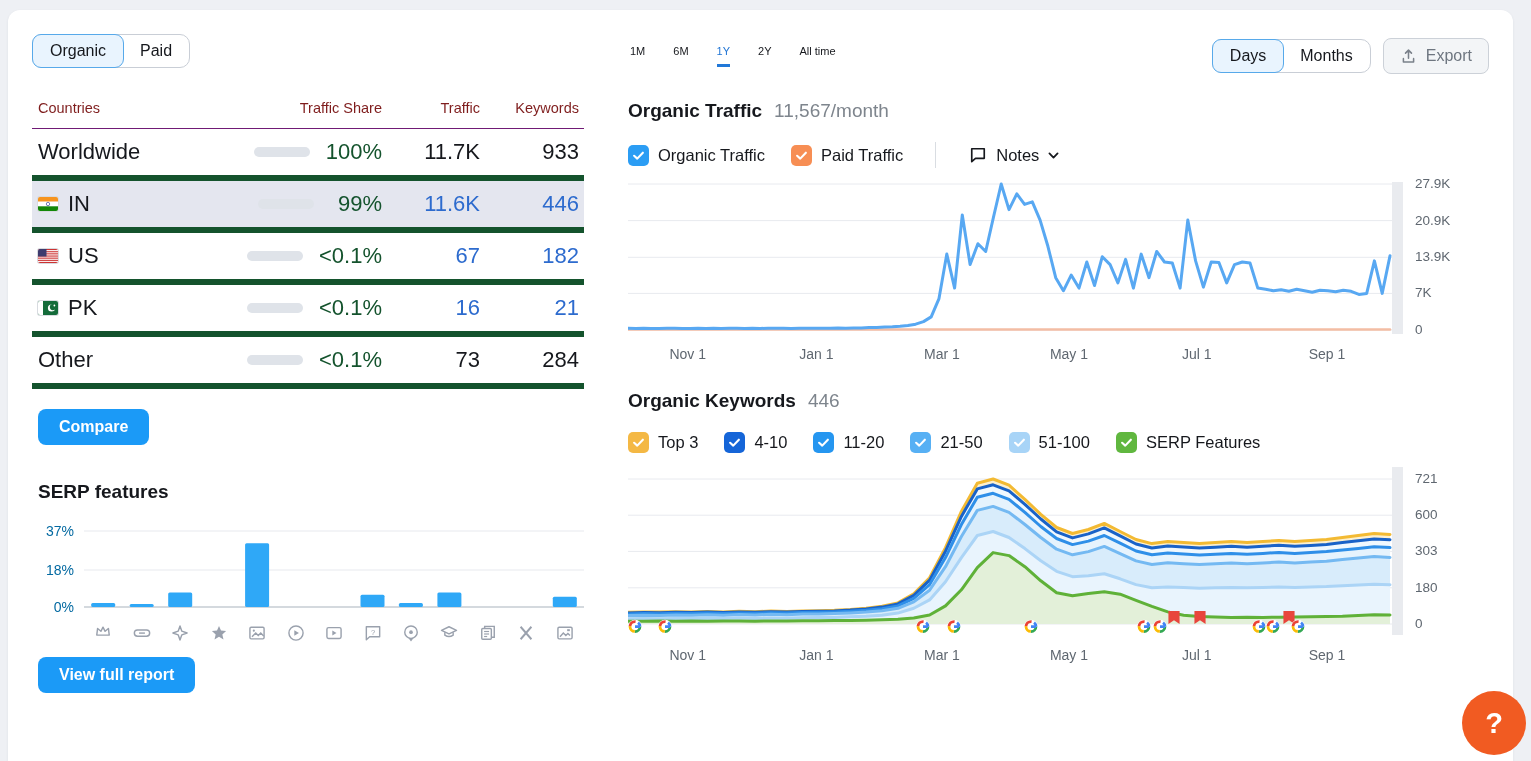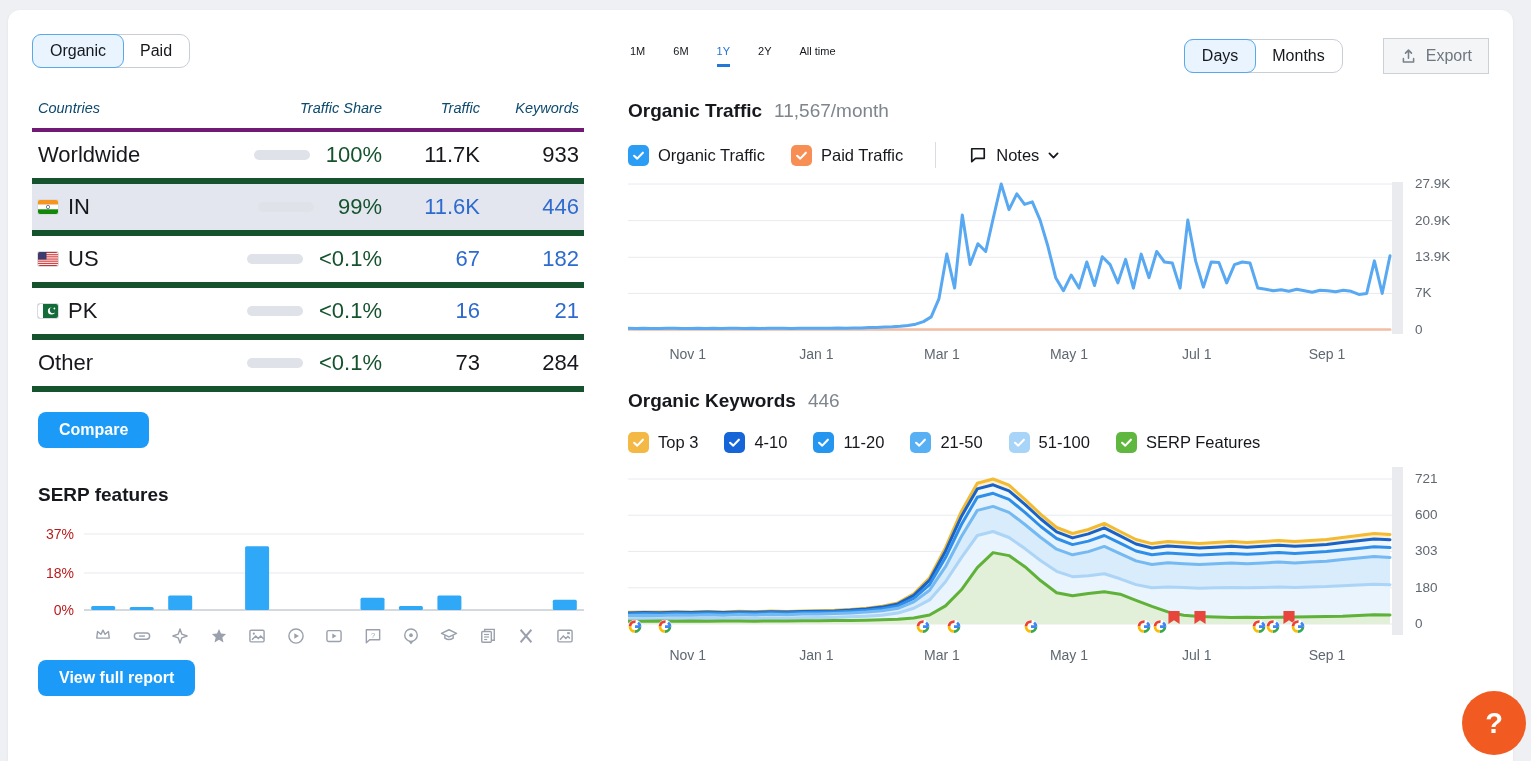--- a/index.html
+++ b/index.html
@@ -16,50 +16,50 @@
   .seg .opt{padding:7px 17px;font-size:16px;cursor:pointer;border:1.5px solid transparent;
             border-radius:9px;margin:-1px;position:relative;}
   .seg .opt.sel{background:#e9f4fe;border-color:#57a9ea;z-index:2;}
 
   .h-title{font-size:19px;font-weight:bold;margin:32px 0 0 6px;}
 
   
   .ctable{margin:20px 0 0 0;}
   .trow{display:grid;grid-template-columns:176px 168px 98px 99px;align-items:center;
         height:46px;padding-left:6px;border-bottom:6px solid #14532d;font-size:22px;}
-  .trow.head{height:40px;font-size:14.5px;color:#0c4a6e;border-bottom:4px solid #701a75;font-style:italic;}
+  .trow.head{height:40px;font-size:14.5px;color:#7f1d1d;border-bottom:1px solid #701a75;}
   .trow.hl{background:#e4e6ef;}
   .cell-share{display:flex;justify-content:flex-end;align-items:center;gap:16px;}
   .cell-share .pct{color:#14532d;min-width:52px;text-align:right;}
   .bar-pill{width:56px;height:10px;border-radius:5px;background:#dfe3e9;overflow:hidden;}
   .bar-pill .fill{height:100%;border-radius:5px;background:#4cb0f4;}
   .num{text-align:right;}
   .lnk{color:#2d6bce;cursor:pointer;}
   .flagwrap{display:inline-flex;align-items:center;gap:10px;}
   .flag{width:20px;height:14px;border-radius:2px;overflow:hidden;box-shadow:0 0 0 1px #d8dbe0;flex:none;display:inline-block;}
   .flag svg{display:block;}
 
   .btn-blue{display:inline-block;background:#1b9af7;color:#fff;font-size:16px;font-weight:bold;
             border:none;border-radius:8px;padding:9px 21px;cursor:pointer;margin:20px 0 0 6px;}
 
   
   .serp-wrap{display:flex;margin:16px 0 0 0;}
   .serp-y{width:52px;position:relative;height:92px;flex:none;}
-  .serp-y div{position:absolute;right:10px;font-size:14px;color:#b91c1c;}
+  .serp-y div{position:absolute;right:10px;font-size:14px;color:#0369a1;}
   .serp-icons{display:flex;width:500px;margin:8px 0 0 52px;color:#9aa1ad;}
   .serp-icons .ic{flex:1;display:flex;justify-content:center;}
 
   
   .head-row{display:flex;justify-content:space-between;align-items:center;margin-top:4px;}
   .tabs{display:flex;gap:28px;font-size:11px;margin-left:2px;}
   .tab{padding-bottom:7px;border-bottom:3px solid transparent;cursor:pointer;}
   .tab.sel{color:#1f74d4;border-bottom-color:#2178d8;}
   .ctrl-group{display:flex;align-items:center;gap:12px;}
   .btn-export{display:flex;align-items:center;gap:9px;padding:8px 16px;background:#f3f5f7;
-              border:1px solid #ccd1d8;border-radius:0;color:#6e7680;font-size:16px;cursor:pointer;margin-left:28px;}
+              border:1px solid #ccd1d8;border-radius:8px;color:#6e7680;font-size:16px;cursor:pointer;}
   .title-row{display:flex;align-items:baseline;gap:12px;margin-top:26px;}
   .title-row .t{font-size:19px;font-weight:bold;}
   .title-row .s{font-size:19px;color:#7e858d;}
   .legend-row{display:flex;align-items:center;gap:26px;margin-top:20px;}
   .cb{display:flex;align-items:center;gap:9px;font-size:16.5px;cursor:pointer;}
   .cb .box{width:21px;height:21px;border-radius:5px;display:flex;align-items:center;justify-content:center;flex:none;}
   .vdiv{width:1px;height:26px;background:#d9dde2;margin:0 6px;}
   .notes{display:flex;align-items:center;gap:8px;font-size:16.5px;cursor:pointer;}
 
   .chart-block{display:flex;margin-top:14px;}

